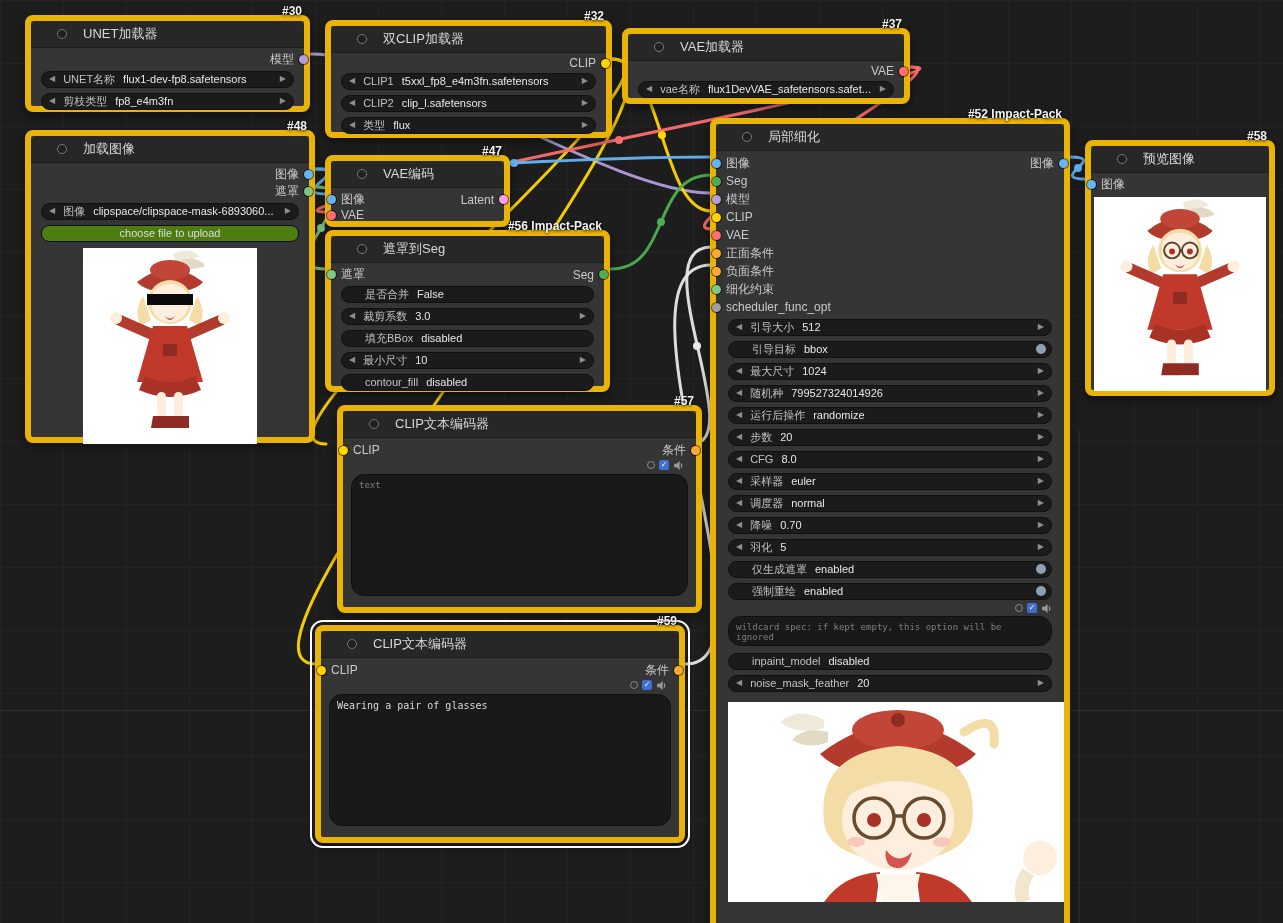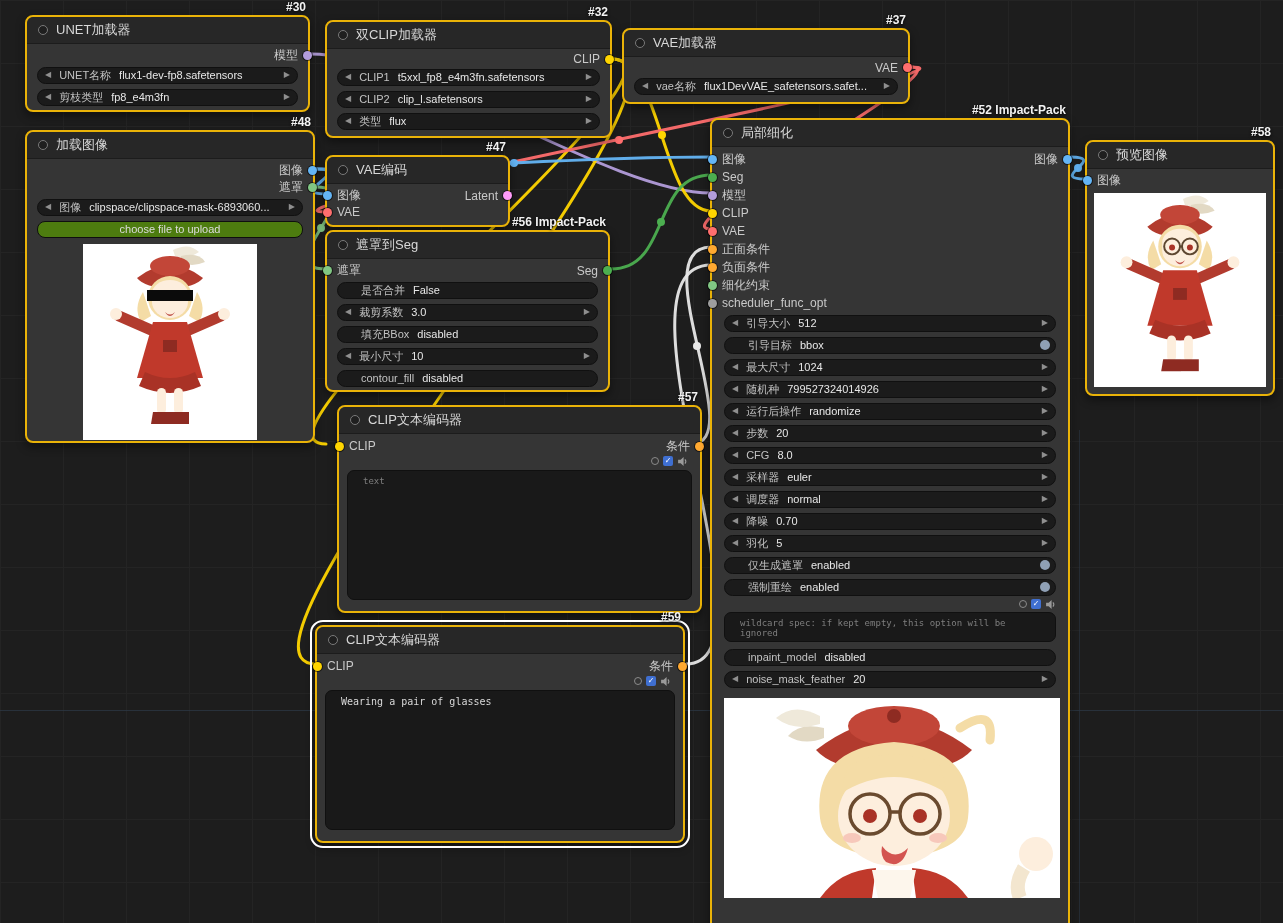--- a/index.html
+++ b/index.html
@@ -13,26 +13,26 @@
   #links{position:absolute;left:0;top:0;z-index:1}
   .link{fill:none;stroke-width:3;stroke-linecap:round;opacity:.95}
   .link.model{stroke:var(--c-model)} .link.clip{stroke:var(--c-clip)}
   .link.vae{stroke:var(--c-vae)} .link.image{stroke:var(--c-image)}
   .link.mask{stroke:var(--c-mask)} .link.seg{stroke:var(--c-seg)}
   .link.condlink{stroke:var(--c-condlink)} .linkdot.clip{fill:var(--c-clip)}
   .linkdot.vae{fill:var(--c-vae)} .linkdot.image{fill:var(--c-image)}
   .linkdot.mask{fill:var(--c-mask)} .linkdot.seg{fill:var(--c-seg)}
   .linkdot.condlink{fill:var(--c-condlink)}
 
-  .node{position:absolute;z-index:2;background:#353535;border:2px solid #eab308;border-radius:8px;
+  .node{position:absolute;z-index:2;background:#353535;border:6px solid #eab308;border-radius:8px;
     box-shadow:0 4px 10px rgba(0,0,0,.45);display:flex;flex-direction:column}
   .node.selected{outline:2px solid #fff;outline-offset:3px}
   .badge{position:absolute;top:-17px;right:2px;color:#f2f2f2;font-size:12px;font-weight:700;white-space:nowrap;
     text-shadow:0 1px 3px rgba(0,0,0,.95)}
-  .nheader{flex:0 0 27px;display:flex;align-items:center;gap:8px;padding:0 11px;background:#272727;
+  .nheader{flex:0 0 27px;display:flex;align-items:center;gap:16px;padding:0 26px;background:#272727;
     border-radius:7px 7px 0 0;border-bottom:1px solid #1c1c1c}
   .cdot{width:10px;height:10px;border-radius:50%;background:#1f1f1f;border:1.5px solid #7a7a7a;flex:0 0 auto}
   .ntitle{color:#d8d8d8;font-size:13px;white-space:nowrap;overflow:hidden}
   .nbody{flex:1;display:flex;flex-direction:column;padding:3px 0 5px;min-height:0}
   .srow{display:flex;align-items:center;height:18px;position:relative}
   .slot{display:flex;align-items:center;gap:5px;color:#c9c9c9;font-size:12px}
   .slot.in{margin-right:auto}
   .slot.out{margin-left:auto}
   .sdot{width:9px;height:9px;border-radius:50%;flex:0 0 auto;box-shadow:0 0 0 1px rgba(0,0,0,.55)}
   .slot.in .sdot{margin-left:-4px}
@@ -55,21 +55,21 @@
   .node-detailer .widget{margin-left:12px;margin-right:12px}
 
   .upload{height:17px;margin:2.5px 10px;background:#4d7c0f;border:1px solid #0f0f0f;border-radius:8px;
     color:#dcdcdc;font-size:11px;display:flex;align-items:center;justify-content:center;flex:0 0 auto}
 
   .irow{display:flex;justify-content:flex-end;align-items:center;gap:4px;height:12px;margin:0 12px;flex:0 0 auto}
   .icirc{width:8px;height:8px;border:1px solid #8a8a8a;border-radius:50%}
   .icheck{width:10px;height:10px;background:#3f6fd1;border-radius:2px;color:#fff;font-size:8px;line-height:10px;text-align:center}
   .icheck::before{content:"✓"}
 
-  .tarea{flex:1;margin:3px 8px 6px;background:#191919;border:1px solid #101010;border-radius:7px;padding:5px 15px;
+  .tarea{flex:1;margin:3px 8px 6px;background:#191919;border:1px solid #101010;border-radius:13px;padding:5px 7px;
     font-family:"DejaVu Sans Mono","Liberation Mono",monospace;font-size:9px;color:#7e7e7e;white-space:pre-wrap;overflow:hidden;min-height:0}
   .tarea.bright{color:#d8d8d8;font-size:10px}
   .tarea.fixed{flex:0 0 auto;height:30px;margin:2px 12px 4px}
 
   .preview{flex:0 0 auto;background:#fff;margin:4px auto;overflow:hidden}
   .preview svg{display:block}
   .preview.big{margin:8px 12px 0}
 </style>
 </head>
 <body>

